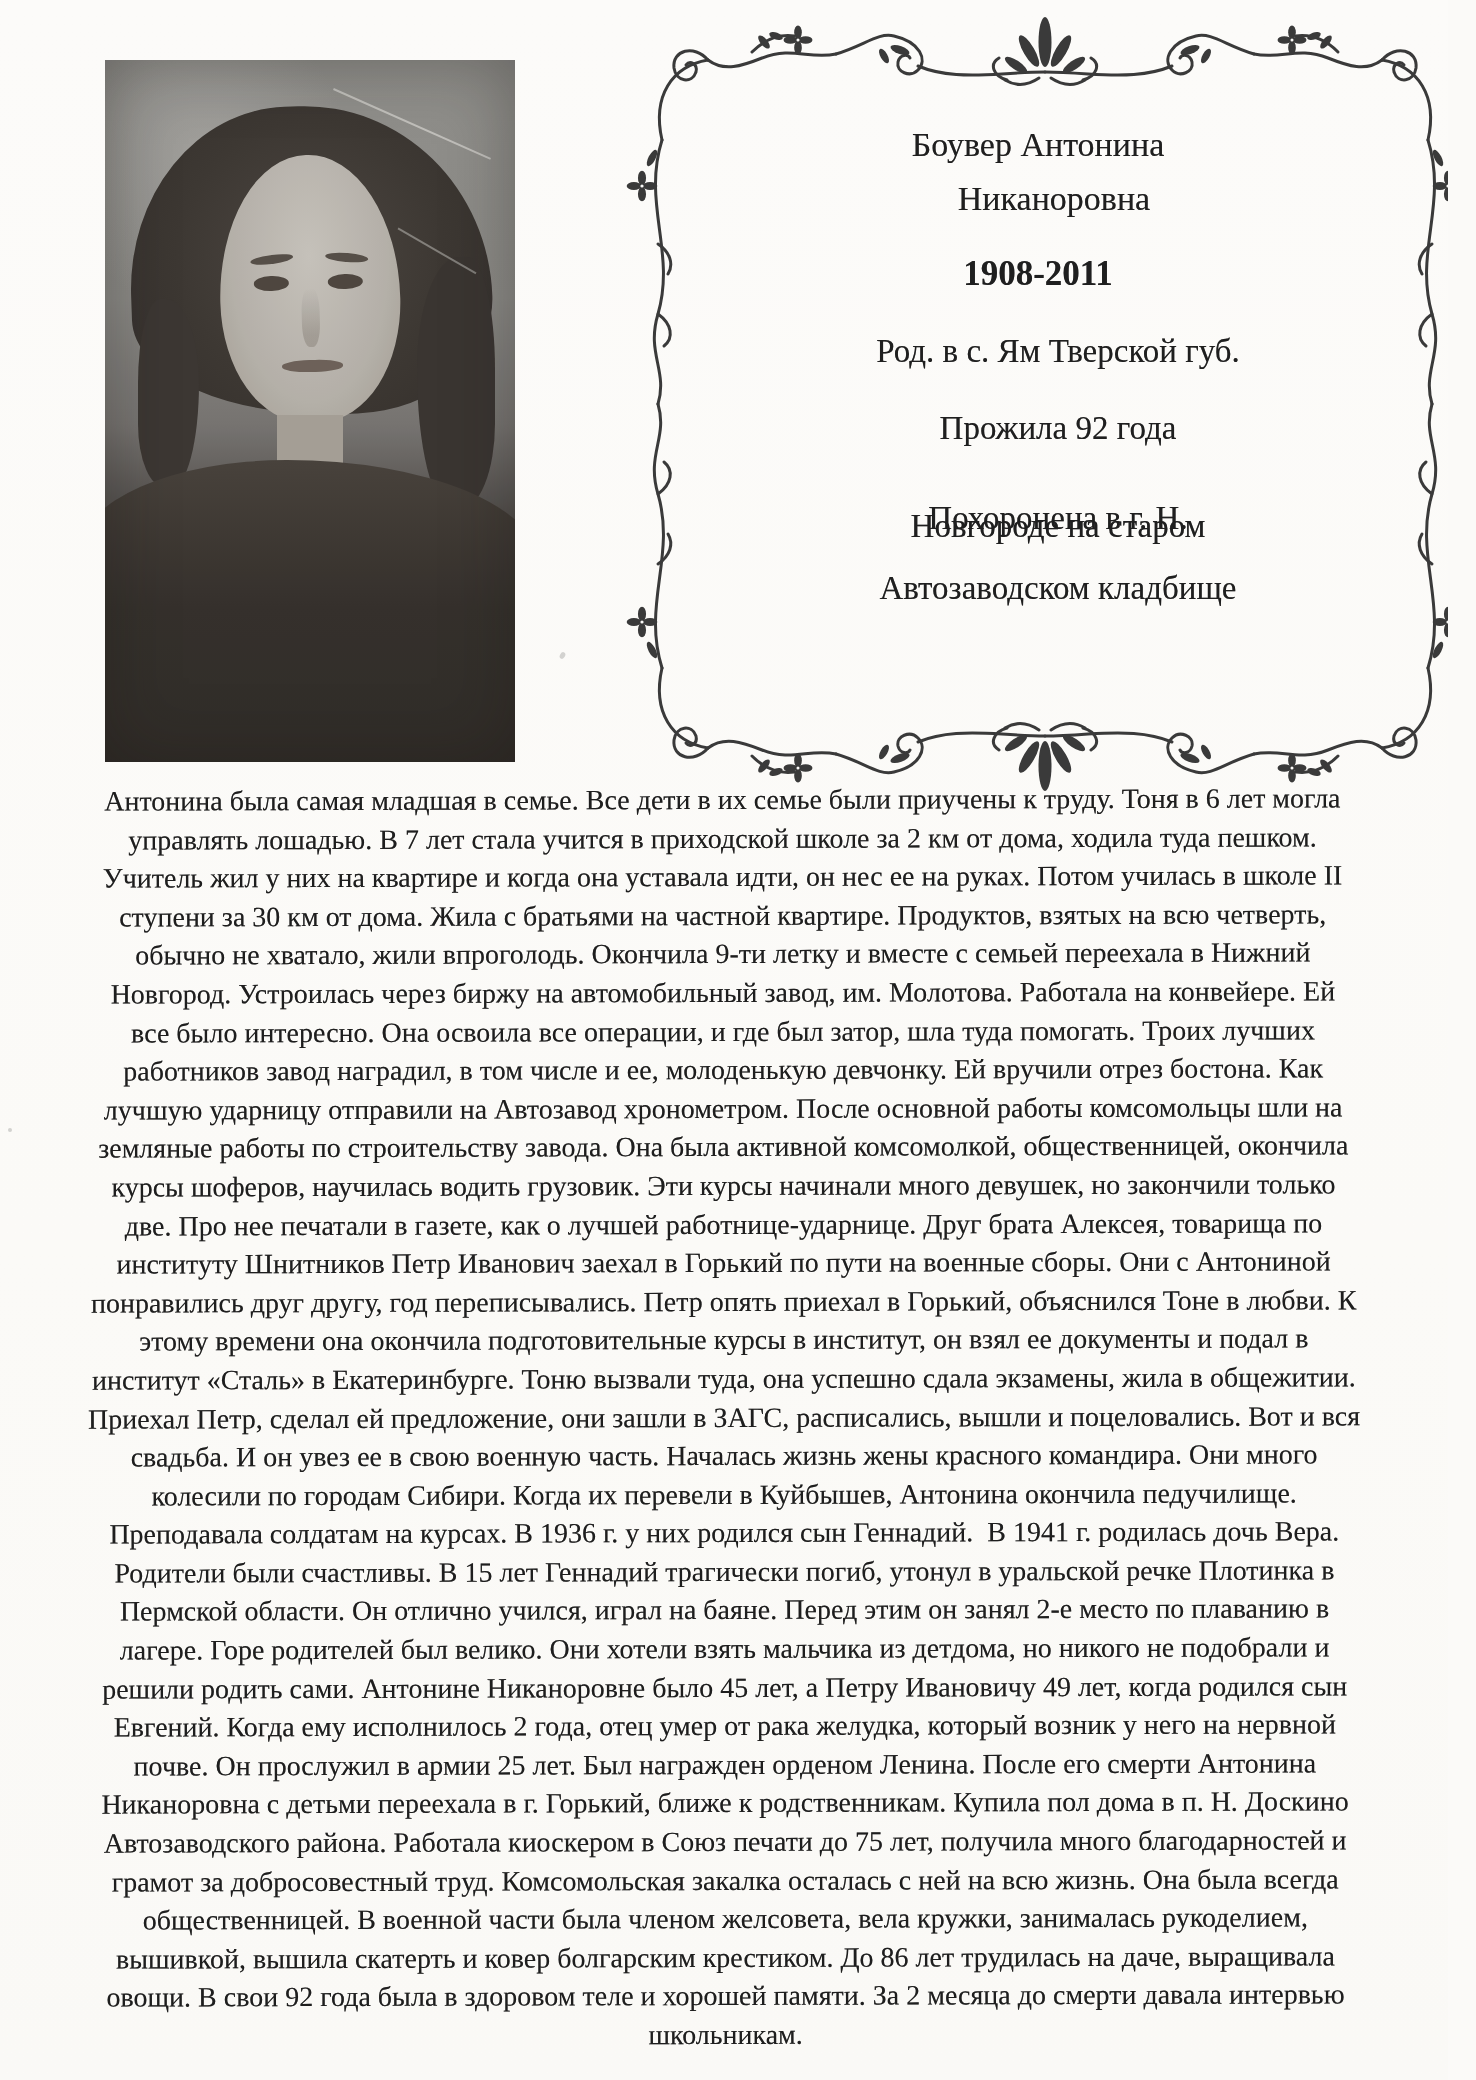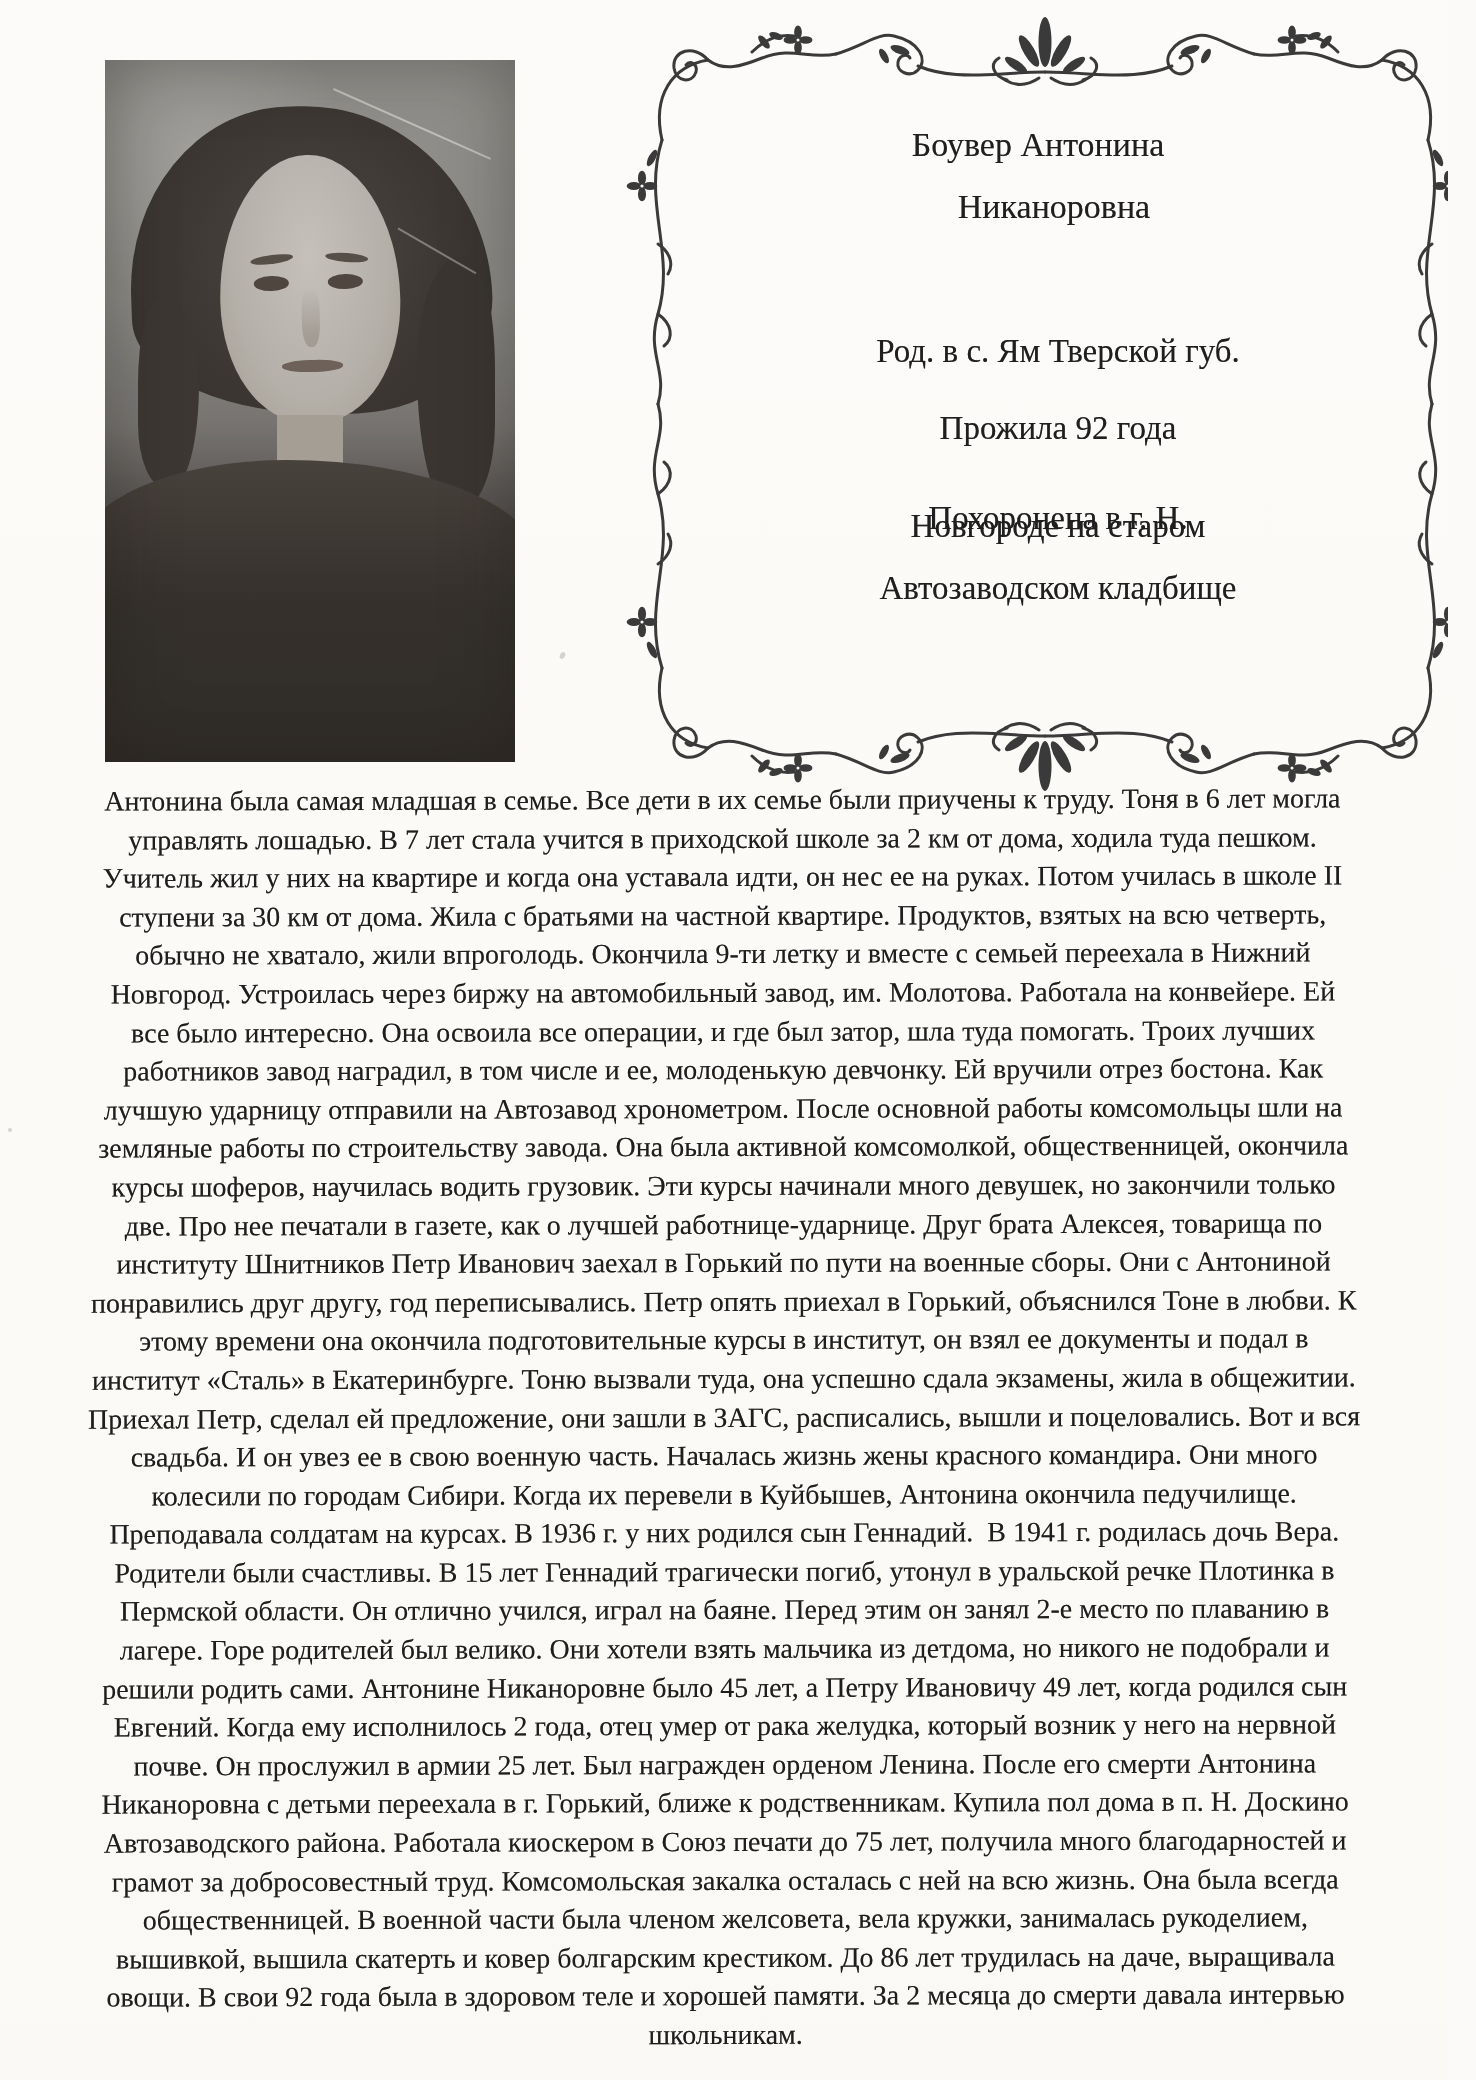--- a/index.html
+++ b/index.html
@@ -40,21 +40,21 @@
   
   .frame{position:absolute;left:612px;top:8px;width:852px;height:790px;}
   .frame svg{position:absolute;inset:0;width:100%;height:100%;}
   .frame svg .ln{fill:none;stroke:#3a3a3a;stroke-width:3;stroke-linecap:round;}
   .frame svg ellipse{fill:#3a3a3a;}
   .ft{position:absolute;left:46px;right:46px;text-align:center;white-space:nowrap;color:#1f1f1f;
       text-shadow:0 0 .6px rgba(25,25,25,.55);}
   .ft.name{font-size:34px;}
   .ft.years{font-size:35px;font-weight:bold;}
   .ft.info{font-size:33px;padding-left:40px;}
-  .ft.name1{top:118px;} .ft.name2{top:180px;padding-left:32px;} .ft.years{top:246px;}
+  .ft.name1{top:118px;} .ft.name2{top:172px;padding-left:32px;} .ft.years{top:246px;}
   .ft.birth{top:325px;} .ft.lifespan{top:402px;}
   .ft.bur1{top:492px;} .ft.bur2{top:500px;font-family:Liberation Serif, serif;} .ft.bur3{top:562px;}
 
   
   .bio{position:absolute;left:28px;right:28px;top:781px;transform:rotate(-.15deg);}
   .bio-line{font-size:28px;line-height:38.6px;text-align:center;white-space:nowrap;color:#1e1e1e;
       text-shadow:0 0 .5px rgba(25,25,25,.5);}
 
   .speck{position:absolute;border-radius:50%;background:rgba(70,70,70,.22);}
   .speck.s1{left:560px;top:652px;width:5px;height:7px;transform:rotate(30deg);}
@@ -128,20 +128,21 @@
       </defs>
       <use href="#quad"></use>
       <use href="#quad" transform="translate(866,0) scale(-1,1)"></use>
       <use href="#quad" transform="translate(0,792) scale(1,-1)"></use>
       <use href="#quad" transform="translate(866,792) scale(-1,-1)"></use>
       <use href="#crown" transform="translate(433,70)"></use>
       <use href="#crown" transform="translate(433,722) scale(1,-1)"></use>
     </svg>
     <div class="ft name name1">Боувер Антонина</div>
     <div class="ft name name2">Никаноровна</div>
+    <div class="ft years">1908-2011</div>
     <div class="ft info birth">Род. в с. Ям Тверской губ.</div>
     <div class="ft info lifespan">Прожила 92 года</div>
     <div class="ft info bur1">Похоронена в г. Н.</div>
     <div class="ft info bur2">Новгороде на старом</div>
     <div class="ft info bur3">Автозаводском кладбище</div>
   </div>
 
   <div class="bio">
       <div class="bio-line">Антонина была самая младшая в семье. Все дети в их семье были приучены к труду. Тоня в 6 лет могла</div>
       <div class="bio-line">управлять лошадью. В 7 лет стала учится в приходской школе за 2 км от дома, ходила туда пешком.</div>

